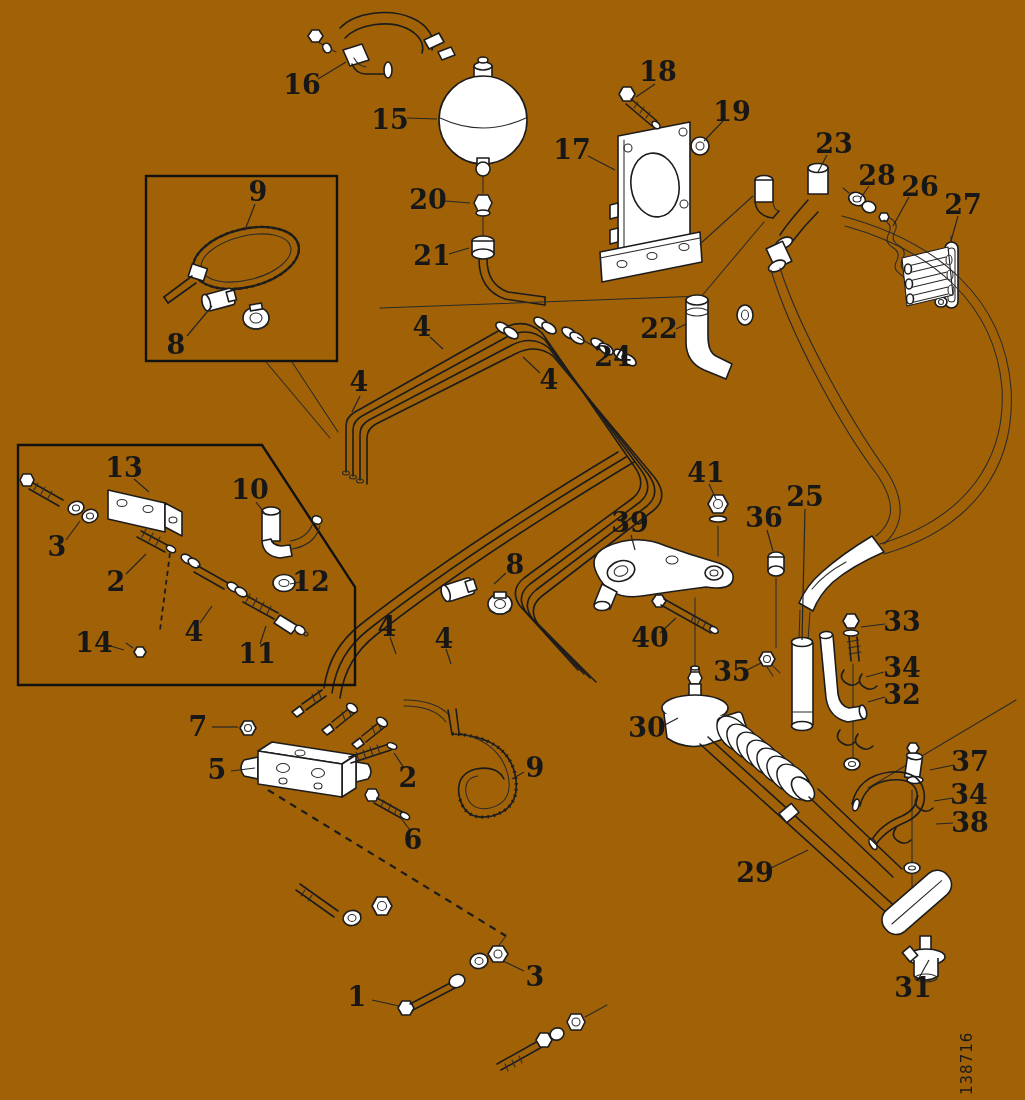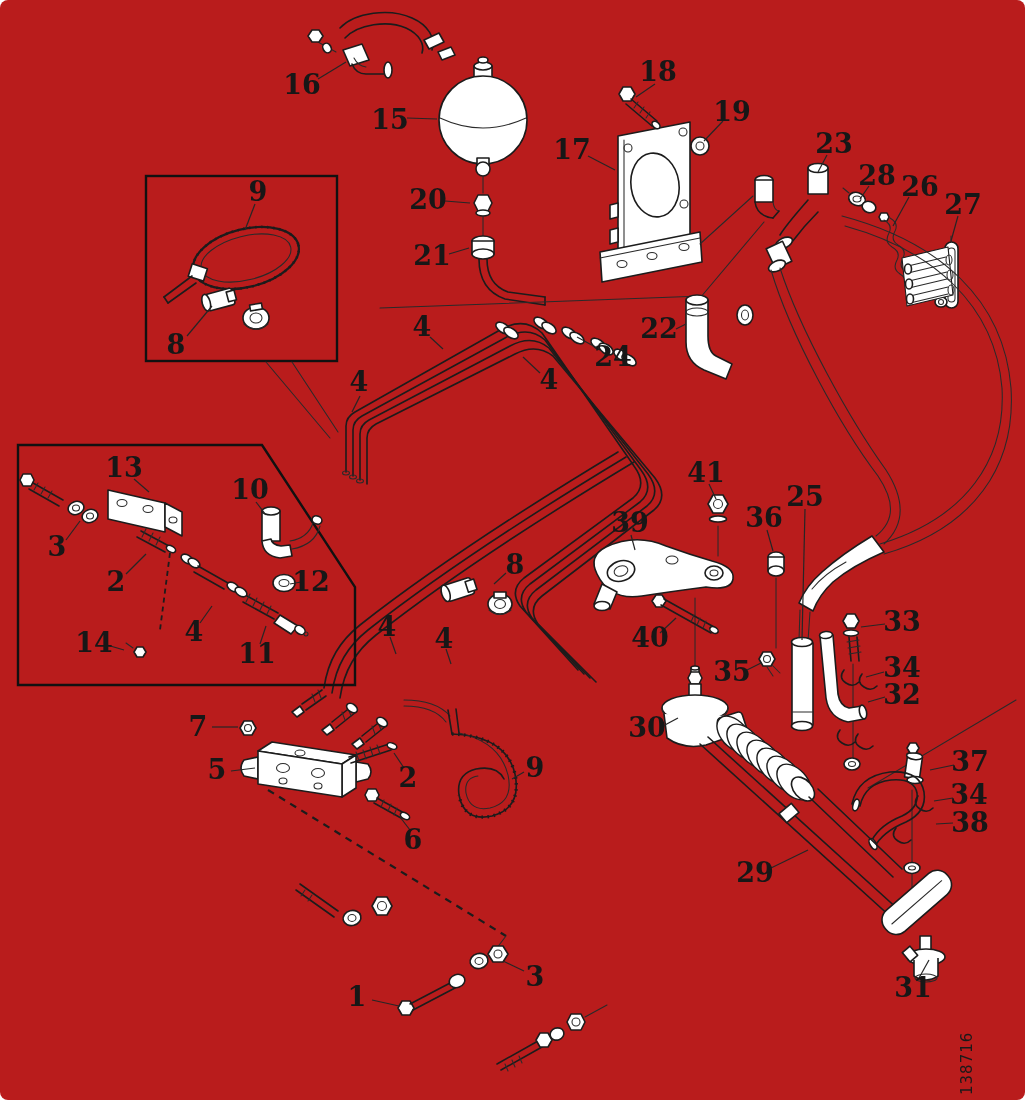--- a/index.html
+++ b/index.html
@@ -1,16 +1,16 @@
 <!DOCTYPE html>
 <html><head>
 <meta charset="utf-8">
 <style>
   html,body{margin:0;padding:0;background:#fff;}
-  .stage{position:relative;width:1025px;height:1100px;background:#b91c1c;overflow:hidden;border-radius:8px;}
+  .stage{position:relative;width:1025px;height:1100px;background:#a16207;overflow:hidden;}
   svg{display:block;}
   .ln{fill:none;stroke:#1c1c1c;stroke-width:1.6;stroke-linecap:round;stroke-linejoin:round;}
   .thin{fill:none;stroke:#2a2a2a;stroke-width:1.05;stroke-linecap:round;stroke-linejoin:round;}
   .wh{fill:#ffffff;stroke:#1c1c1c;stroke-width:1.6;stroke-linejoin:round;}
   .whthin{fill:#ffffff;stroke:#1c1c1c;stroke-width:1.1;stroke-linejoin:round;}
   .box{fill:none;stroke:#111111;stroke-width:2.4;}
   .dash{fill:none;stroke:#1c1c1c;stroke-width:2.2;stroke-dasharray:7 6;}
   .dash2{fill:none;stroke:#1c1c1c;stroke-width:1.8;stroke-dasharray:5 4;}
   .serr{fill:none;stroke:#1c1c1c;stroke-width:3.4;stroke-dasharray:1.5 4.5;}
   .callout{font-family:"DejaVu Serif","Liberation Serif",serif;font-size:27px;font-weight:600;fill:#171717;text-anchor:middle;}

